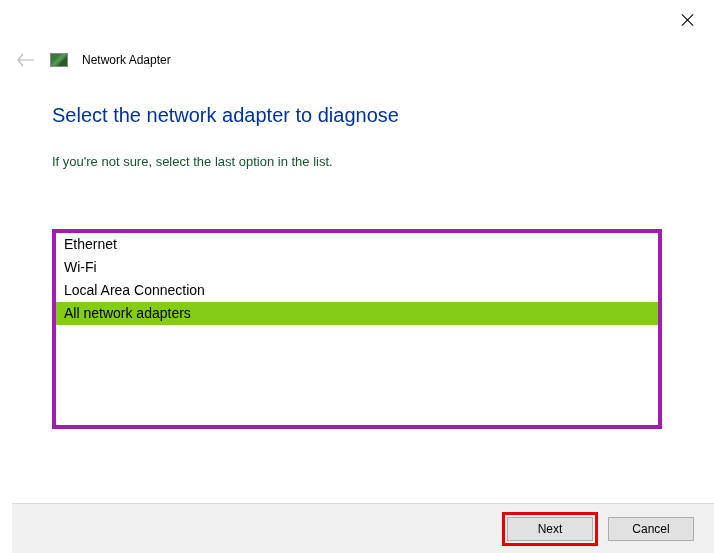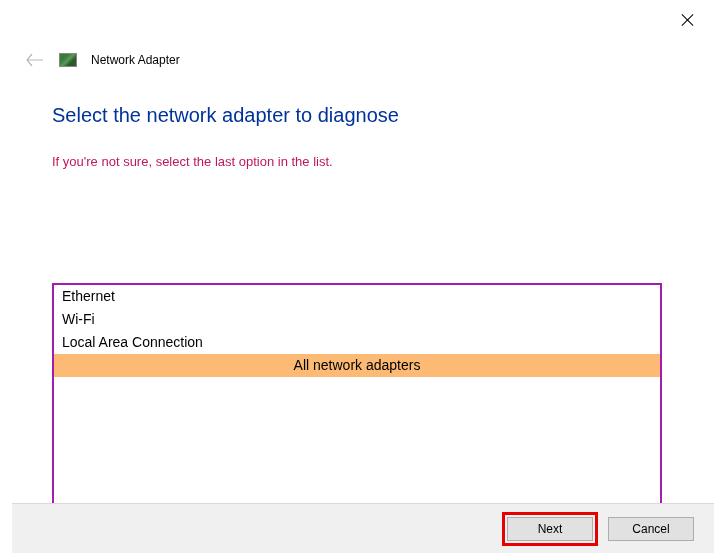--- a/index.html
+++ b/index.html
@@ -29,21 +29,20 @@
       height: 16px;
       background: #000;
     }
     .close-btn::before { transform: rotate(45deg); }
     .close-btn::after { transform: rotate(-45deg); }
     .header {
       display: flex;
       align-items: center;
       padding: 50px 0 0 16px;
       gap: 14px;
-      margin-left: 9px;
     }
     .back-arrow {
       width: 20px;
       height: 20px;
       display: flex;
       align-items: center;
       justify-content: center;
       color: #a0a0a0;
       cursor: default;
     }
@@ -62,38 +61,37 @@
       padding: 34px 52px 0 52px;
     }
     .heading {
       font-size: 20px;
       font-weight: 400;
       color: #003399;
       margin-bottom: 27px;
     }
     .subtitle {
       font-size: 13px;
-      color: #be185d;
-      margin-bottom: 114px;
+      color: #14532d;
+      margin-bottom: 60px;
     }
     .listbox {
-      border: 2px solid #a21caf;
-      height: 224px;
+      border: 4px solid #a21caf;
+      height: 200px;
       background: #fff;
       overflow: hidden;
     }
     .list-item {
       padding: 2px 8px;
       font-size: 14px;
       line-height: 19px;
       cursor: pointer;
     }
     .list-item.selected {
-      background: #fdba74;
-      text-align: center;
+      background: #84cc16;
     }
     .footer {
       position: absolute;
       bottom: 0;
       left: 12px;
       right: 0;
       height: 50px;
       border-top: 1px solid #d9d9d9;
       background: #f0f0f0;
       display: flex;

